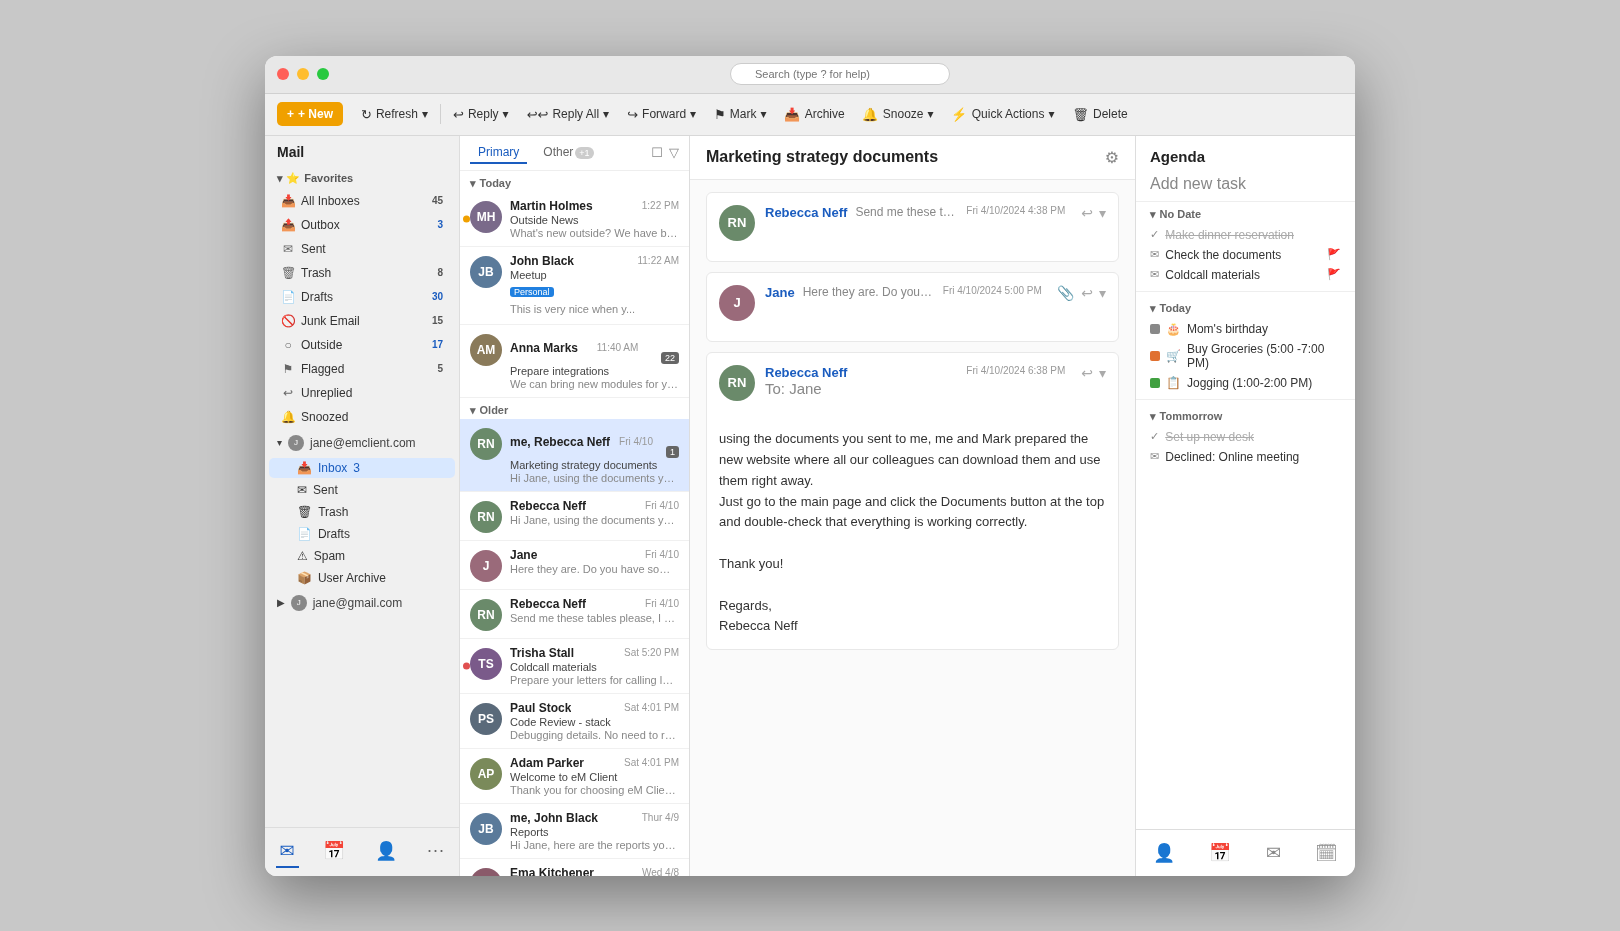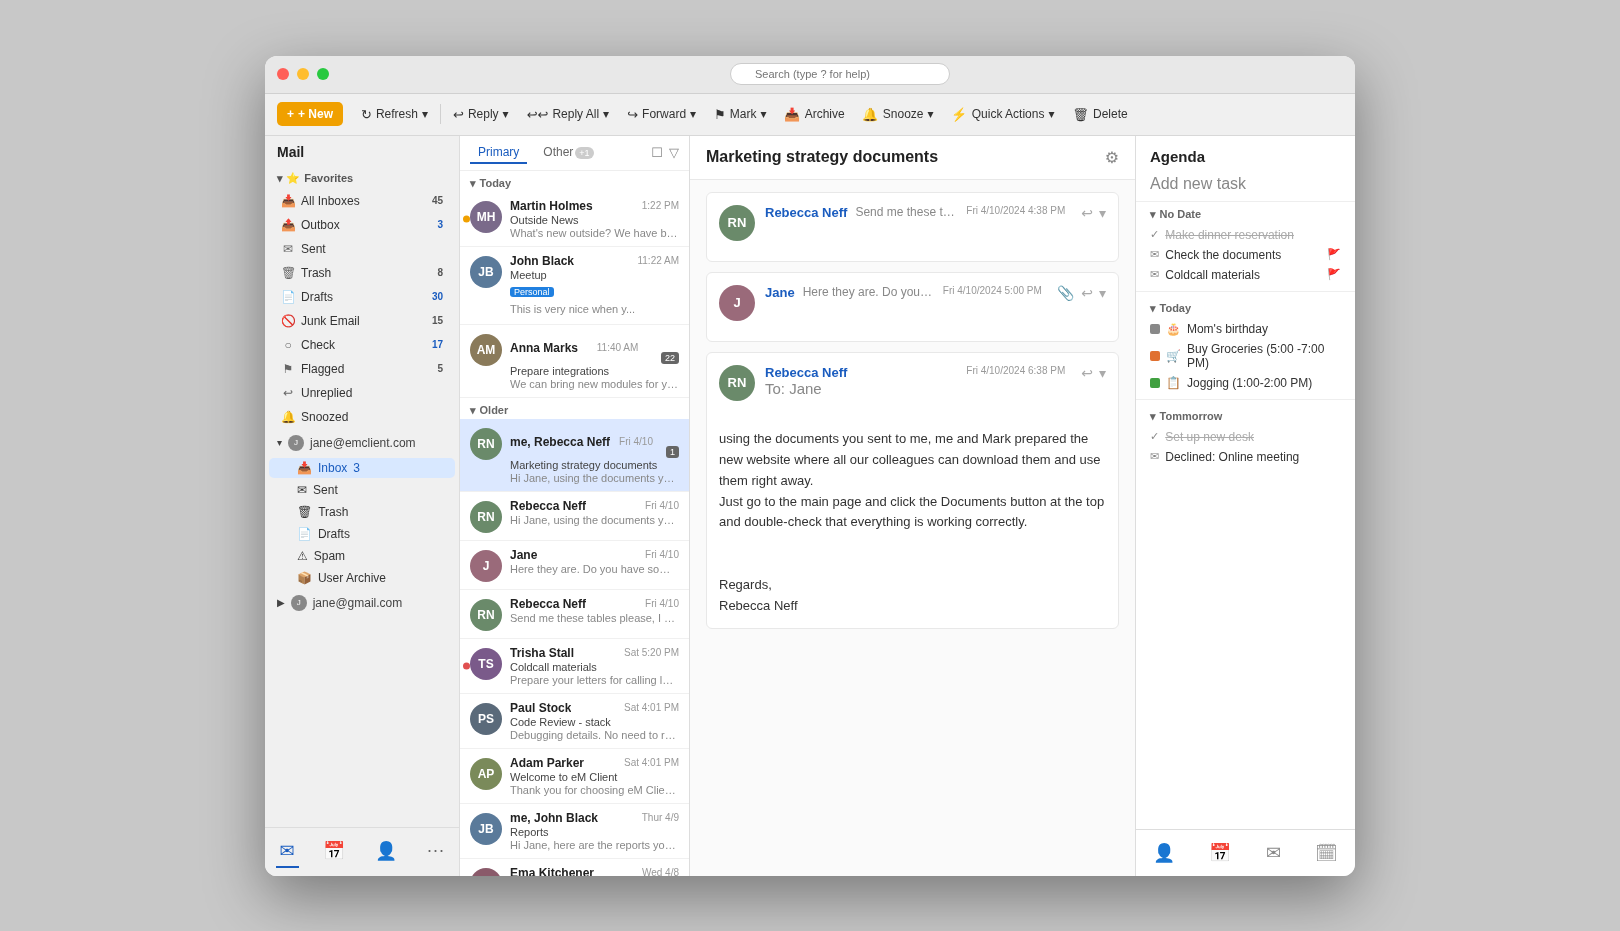--- a/index.html
+++ b/index.html
@@ -479,21 +479,21 @@
         <span class="item-label">Drafts</span>
         <span class="badge badge-blue">30</span>
       </div>
       <div class="sidebar-item">
         <span class="item-icon">🚫</span>
         <span class="item-label">Junk Email</span>
         <span class="badge">15</span>
       </div>
       <div class="sidebar-item">
         <span class="item-icon">○</span>
-        <span class="item-label">Check</span>
+        <span class="item-label">Outside</span>
         <span class="badge badge-blue">17</span>
       </div>
       <div class="sidebar-item">
         <span class="item-icon">⚑</span>
         <span class="item-label">Flagged</span>
         <span class="badge">5</span>
       </div>
       <div class="sidebar-item">
         <span class="item-icon">↩</span>
         <span class="item-label">Unreplied</span>
@@ -774,20 +774,21 @@
             <div class="thread-actions">
               <span>↩</span>
               <span>▾</span>
             </div>
           </div>
           <div class="thread-body">
             <br>
             <p>using the documents you sent to me, me and Mark prepared the new website where all our colleagues can download them and use them right away.</p>
             <p>Just go to the main page and click the Documents button at the top and double-check that everything is working correctly.</p>
             <br>
+            <p>Thank you!</p>
             <br>
             <p>Regards,</p>
             <p>Rebecca Neff</p>
           </div>
         </div>
 
       </div>
     </div>
 
     <div class="agenda-panel">

